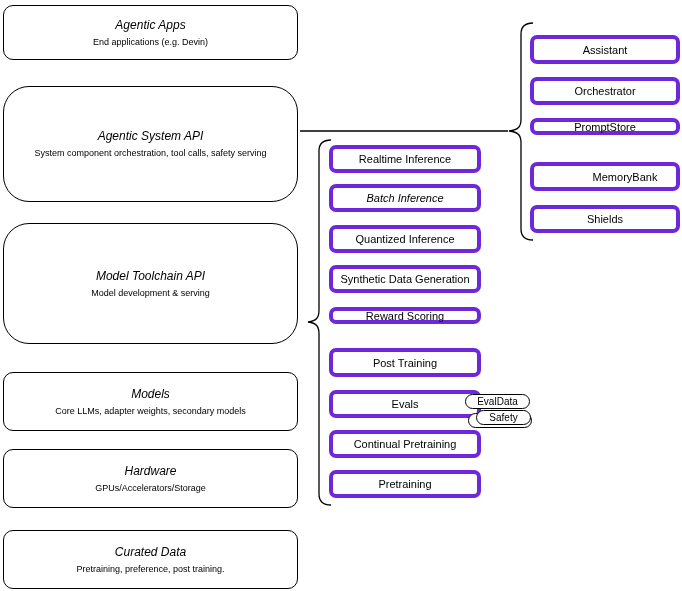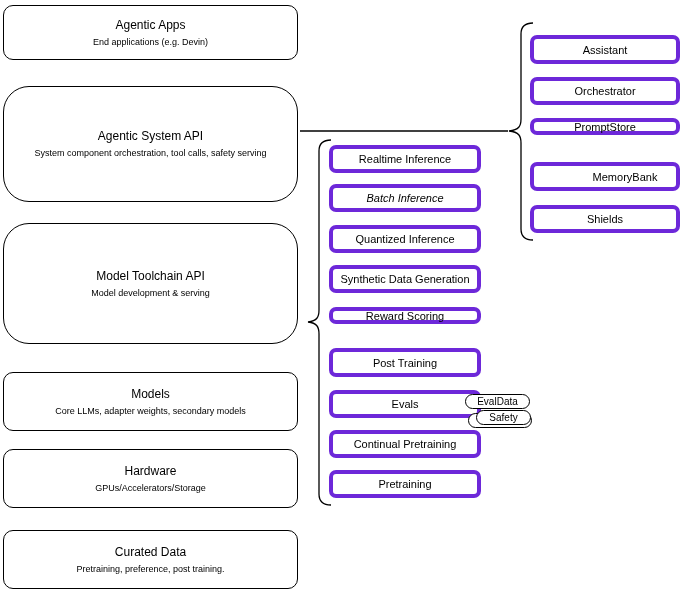--- a/index.html
+++ b/index.html
@@ -23,21 +23,21 @@
     box-sizing: border-box;
     background: #ffffff;
     border: 1px solid #000000;
     display: flex;
     flex-direction: column;
     align-items: center;
     justify-content: center;
     text-align: center;
     z-index: 2;
   }
-  .node .title   { font-size: 12px; line-height: 14px; }
+  .node .title   { font-size: 12px; line-height: 14px; font-style: italic; }
   .node .subtitle{ font-size: 9px;  line-height: 11px; margin-top: 5px; }
   .leaf {
     position: absolute;
     box-sizing: border-box;
     background: #ffffff;
     border: 4px solid #6d28d9;
     border-radius: 7px;
     display: flex;
     align-items: center;
     justify-content: center;

